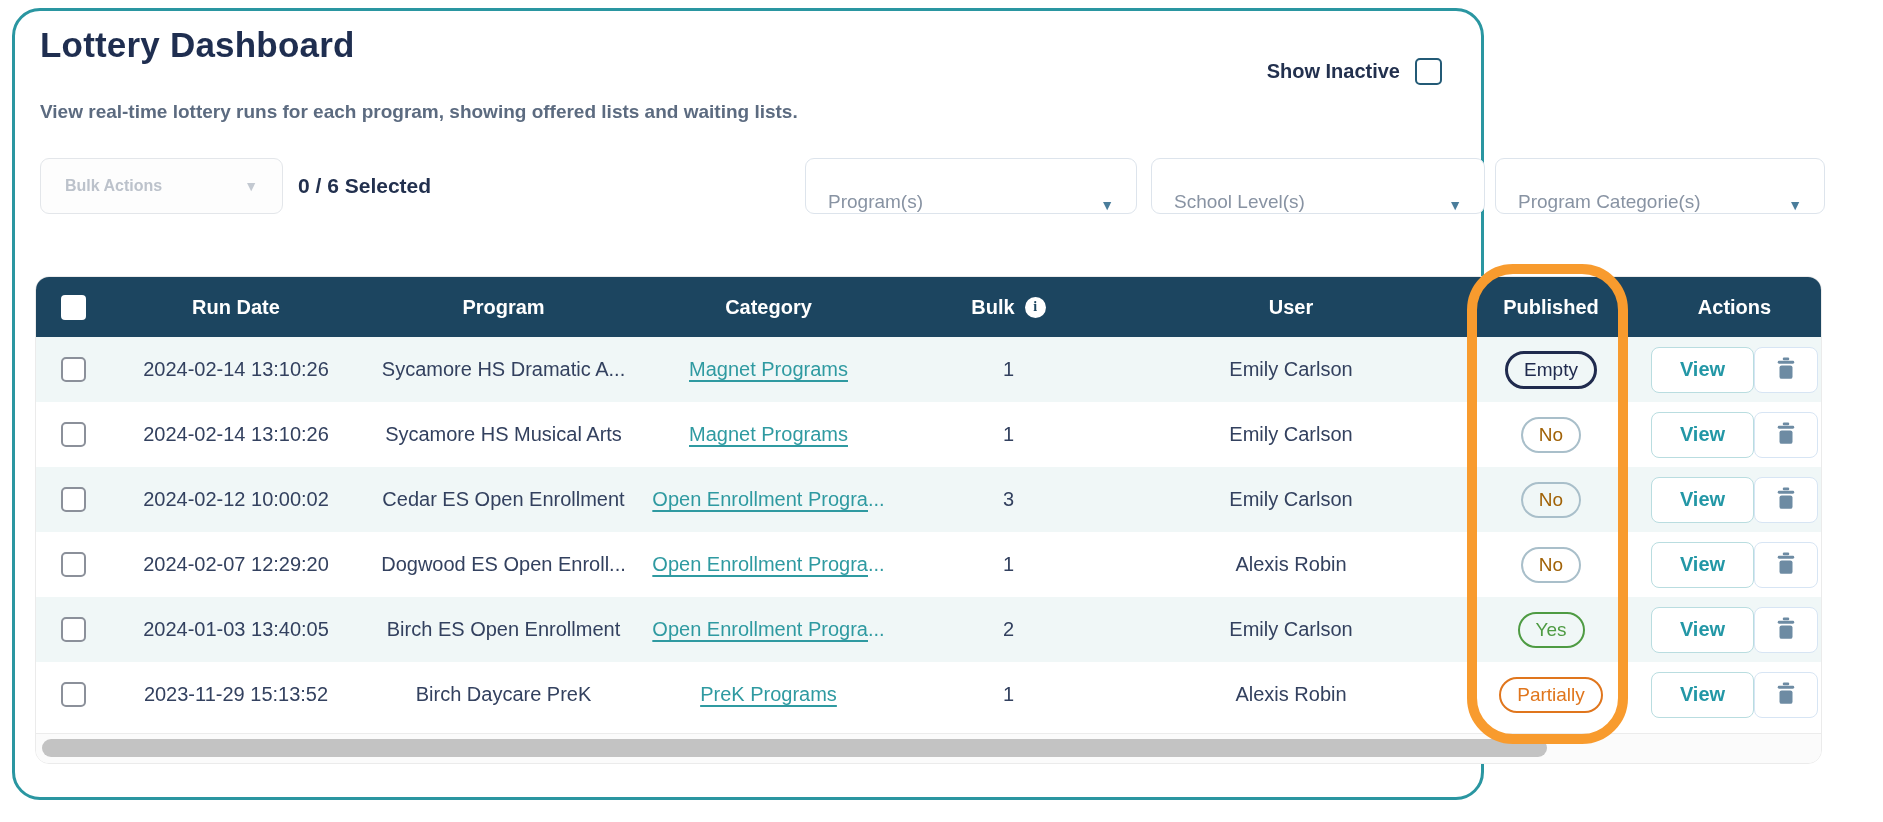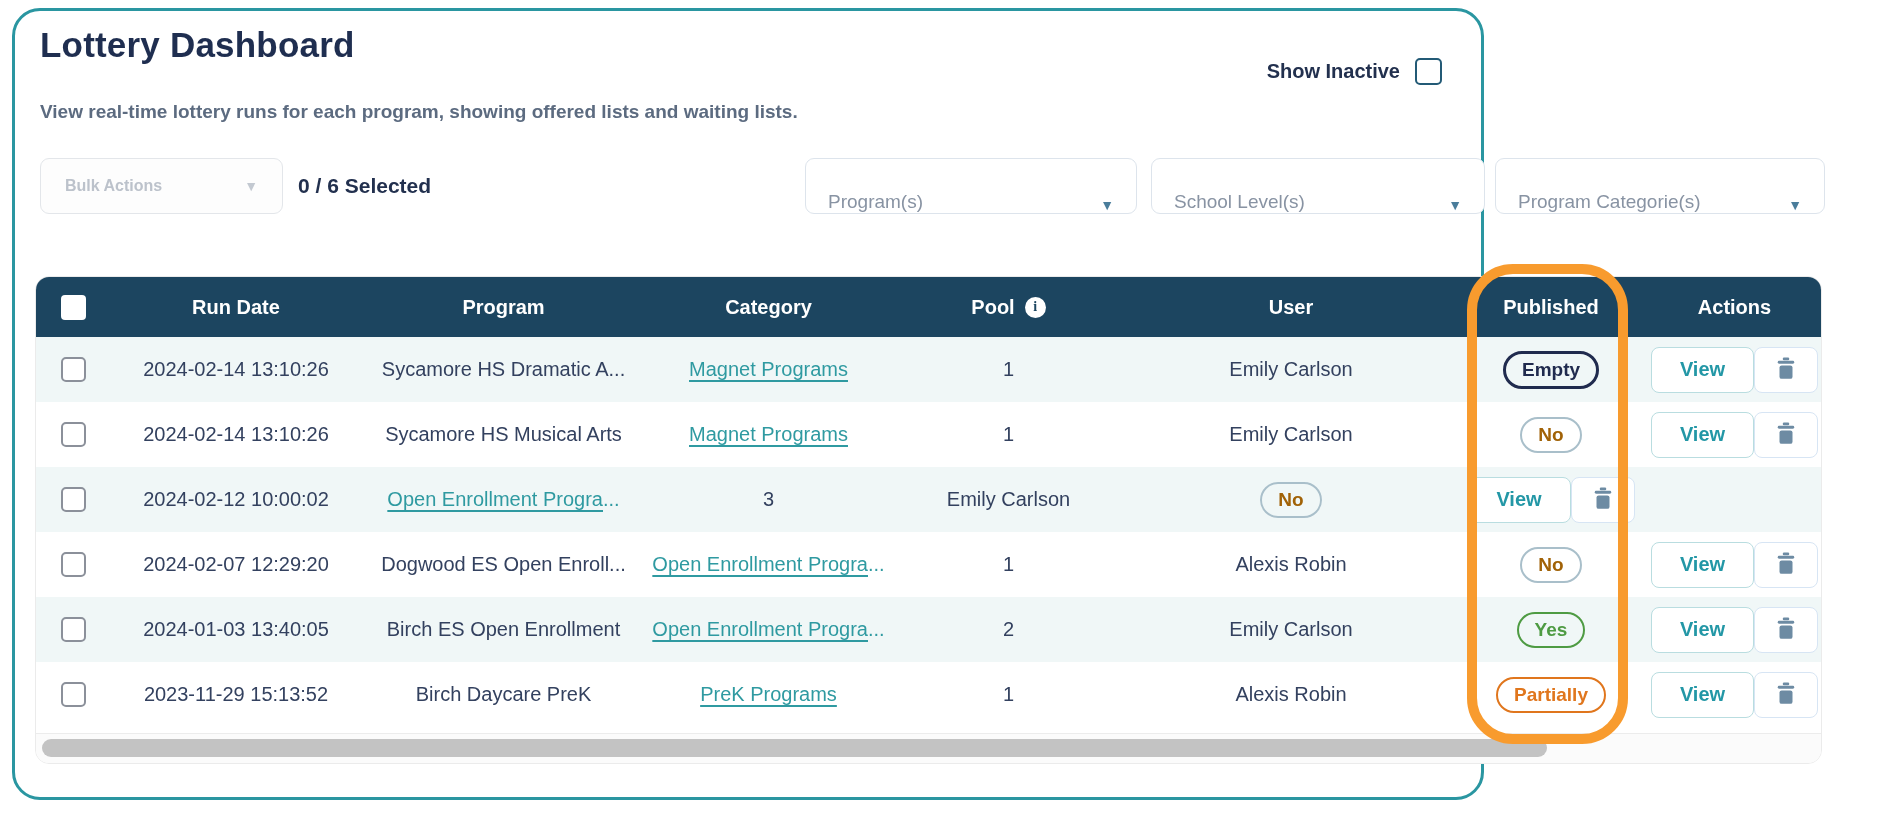--- a/index.html
+++ b/index.html
@@ -65,21 +65,21 @@
   .row { height:65px; font-size:20px; color:#33415f; }
   .row.tint { background:#f0f7f7; }
   .cell { text-align:center; }
   .cell-flex { display:flex; align-items:center; justify-content:center; }
   .cb-row { width:25px; height:25px; background:#fff; border:2px solid #8b909a; border-radius:5px; cursor:pointer; }
   a.cat-link { color:#2f9aa1; text-decoration:underline; text-underline-offset:4px; cursor:pointer; }
   .cat-suffix { color:#2f9aa1; text-decoration:none; }
 
   .badge {
     display:inline-block; padding:5px 16px; border-radius:20px;
-    font-size:19px; font-weight:bold; background:transparent;
+    font-size:19px; font-weight:normal; background:transparent;
   }
   .b-empty     { border:3px solid #202b4e; color:#202b4e; }
   .b-no        { border:2.5px solid #a9bfca; color:#a16207; }
   .b-yes       { border:2.5px solid #4e9b43; color:#4e9b43; }
   .b-partially { border:2.5px solid #e0761d; color:#e0761d; }
 
   .actions-cell { display:flex; align-items:center; justify-content:center; }
   .view-btn {
     min-width:103px; height:46px; background:#ffffff; border:1.5px solid #b9dde0; border-radius:8px;
     color:#2397a6; font-weight:bold; font-size:20px; cursor:pointer; font-family:inherit;
@@ -133,21 +133,21 @@
   <div class="table-wrap">
 
     <div class="tr thead">
       <div class="th">
           <span class="cb-head"></span>
         </div>
       <div class="th">Run Date</div>
       <div class="th">Program</div>
       <div class="th">Category</div>
       <div class="th">
-        <span>Pool</span>
+        <span>Bulk</span>
         <span class="info-icon">i</span>
       </div>
       <div class="th">User</div>
       <div class="th">Published</div>
       <div class="th">Actions</div>
     </div>
 
     <div class="tr row tint">
       <div class="cell cell-flex">
           <span class="cb-row"></span>
@@ -190,20 +190,21 @@
               </svg></span>
           </button>
       </div>
     </div>
 
     <div class="tr row tint">
       <div class="cell cell-flex">
           <span class="cb-row"></span>
         </div>
       <div class="cell">2024-02-12 10:00:02</div>
+      <div class="cell">Cedar ES Open Enrollment</div>
       <div class="cell"><a class="cat-link">Open Enrollment Progra</a><span class="cat-suffix">...</span></div>
       <div class="cell">3</div>
       <div class="cell">Emily Carlson</div>
       <div class="cell"><span class="badge b-no">No</span></div>
       <div class="actions-cell">
         <button class="view-btn">View</button>
         <button class="trash-btn">
             <span><svg width="26" height="26" viewBox="0 0 24 24" fill="#6d8ba3">
                 <rect x="9" y="2.2" width="6" height="2.6" rx="1.2"></rect>
                 <rect x="4.4" y="5.4" width="15.2" height="2.6" rx="1.2"></rect>

